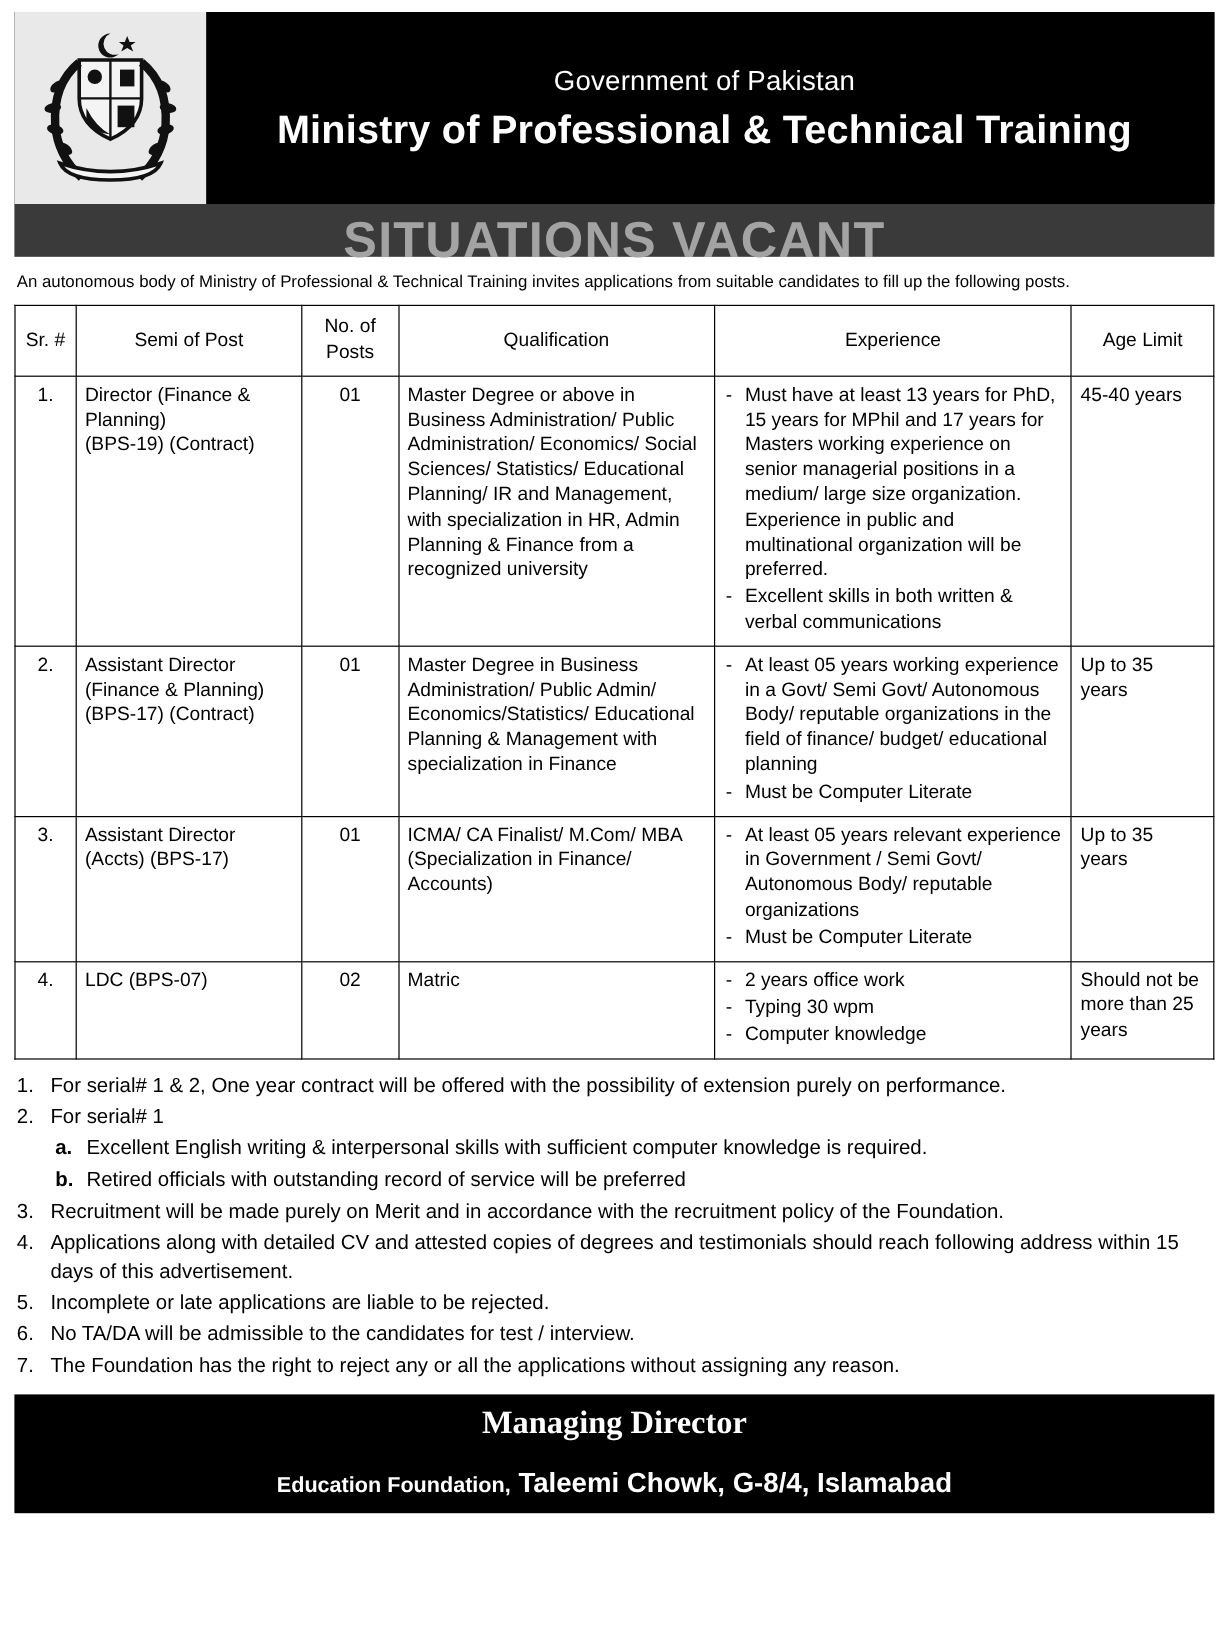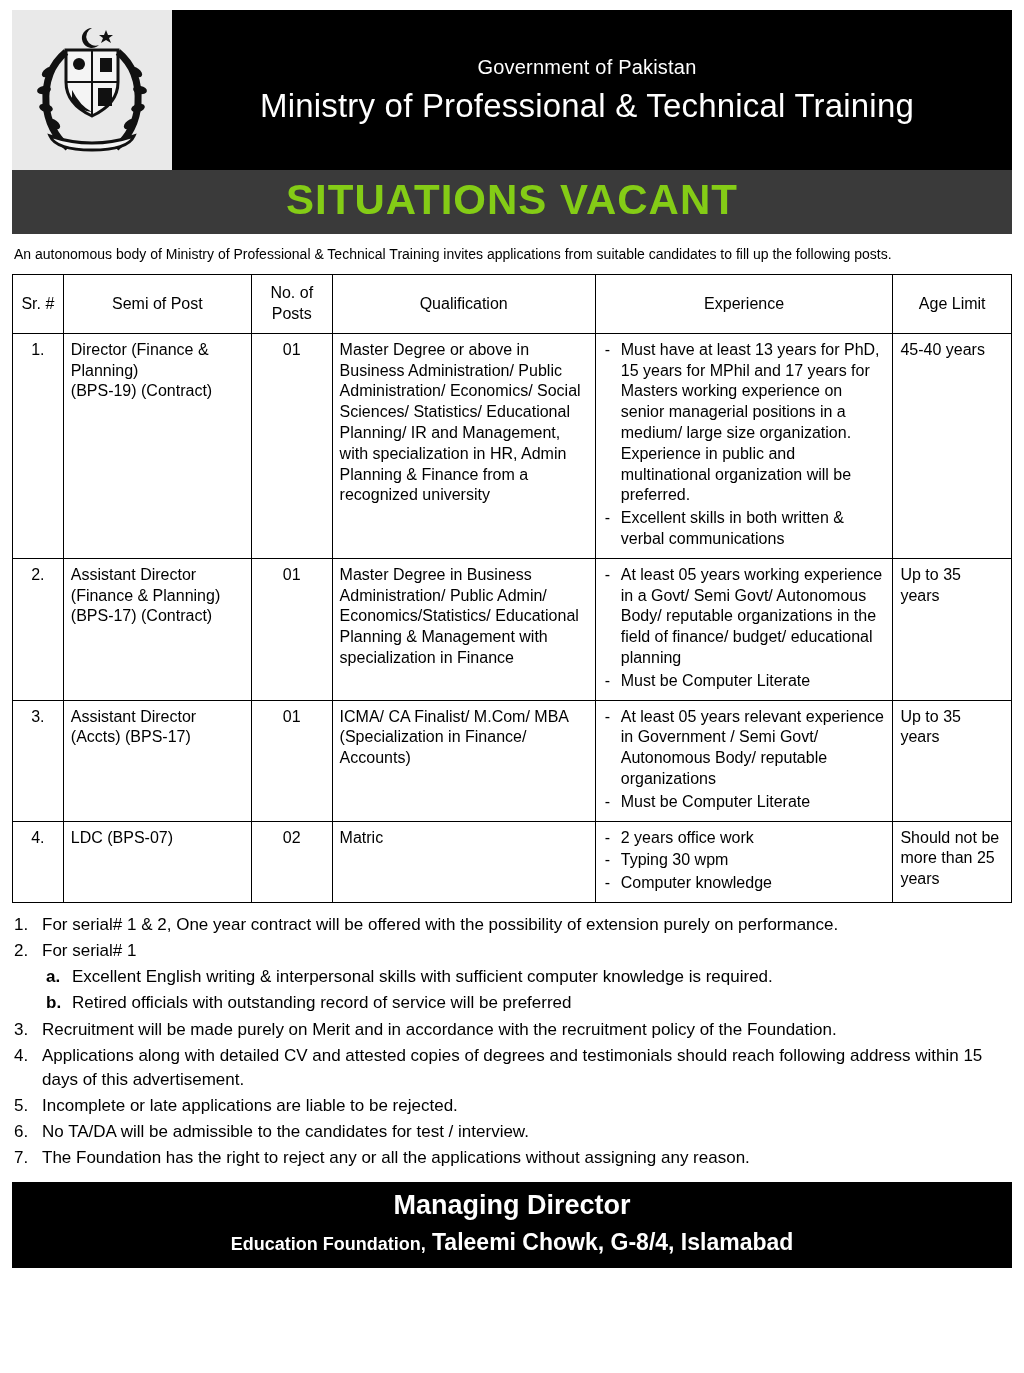--- a/index.html
+++ b/index.html
@@ -46,39 +46,39 @@
     flex: 1;
     background: #000;
     color: #fff;
     display: flex;
     flex-direction: column;
     align-items: center;
     justify-content: center;
     padding-right: 10px;
   }
   .gov-line {
-    font-size: 20px;
+    font-size: 23px;
     letter-spacing: .2px;
     margin-bottom: 8px;
   }
   .ministry-line {
     font-size: 33px;
-    font-weight: normal;
+    font-weight: bold;
     letter-spacing: .2px;
   }
   
   .banner {
     background: #3a3a3a;
-    color: #84cc16;
+    color: #a3a3a3;
     text-align: center;
     font-size: 42px;
     font-weight: bold;
     letter-spacing: 1px;
     padding: 6px 0 10px 0;
-    height: 64px;
+    height: 44px;
     box-sizing: border-box;
     line-height: 48px;
   }
   
   .intro {
     font-size: 14px;
     line-height: 1.45;
     margin: 10px 2px 10px 2px;
   }
   
@@ -156,21 +156,22 @@
   .footer {
     margin-top: 12px;
     background: #000;
     color: #fff;
     text-align: center;
     padding: 8px 0 12px 0;
   }
   .footer .md {
     font-size: 27px;
     font-weight: bold;
-    margin-bottom: 8px;
+    margin-bottom: 21px;
+    font-family: Liberation Serif, serif;
   }
   .footer .addr {
     font-size: 23px;
     font-weight: bold;
   }
   .footer .addr .small {
     font-size: 18px;
     font-weight: bold;
   }
   

